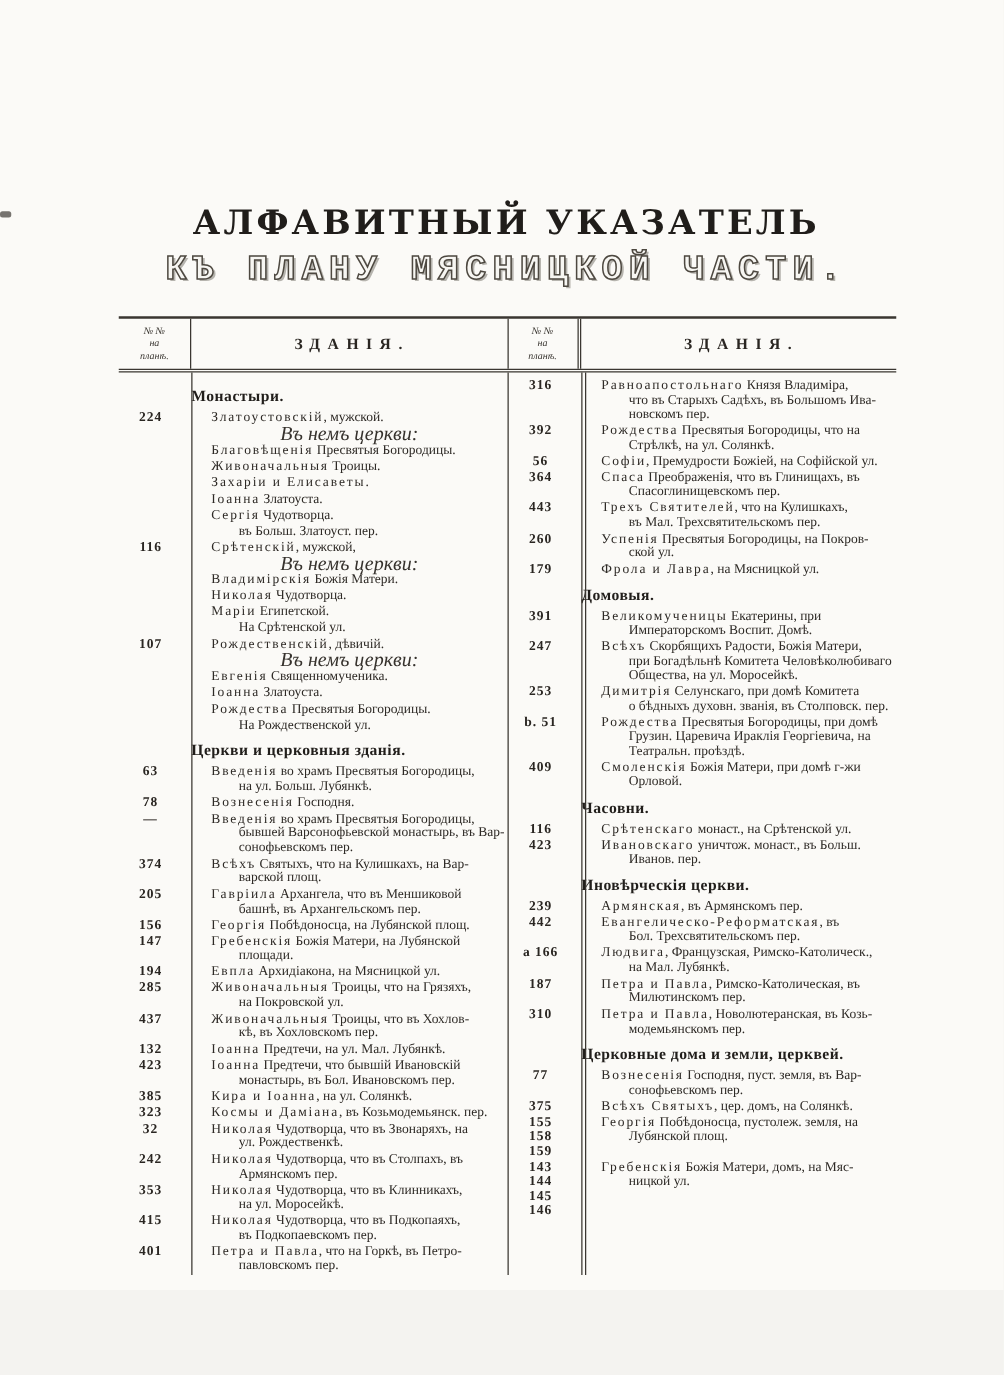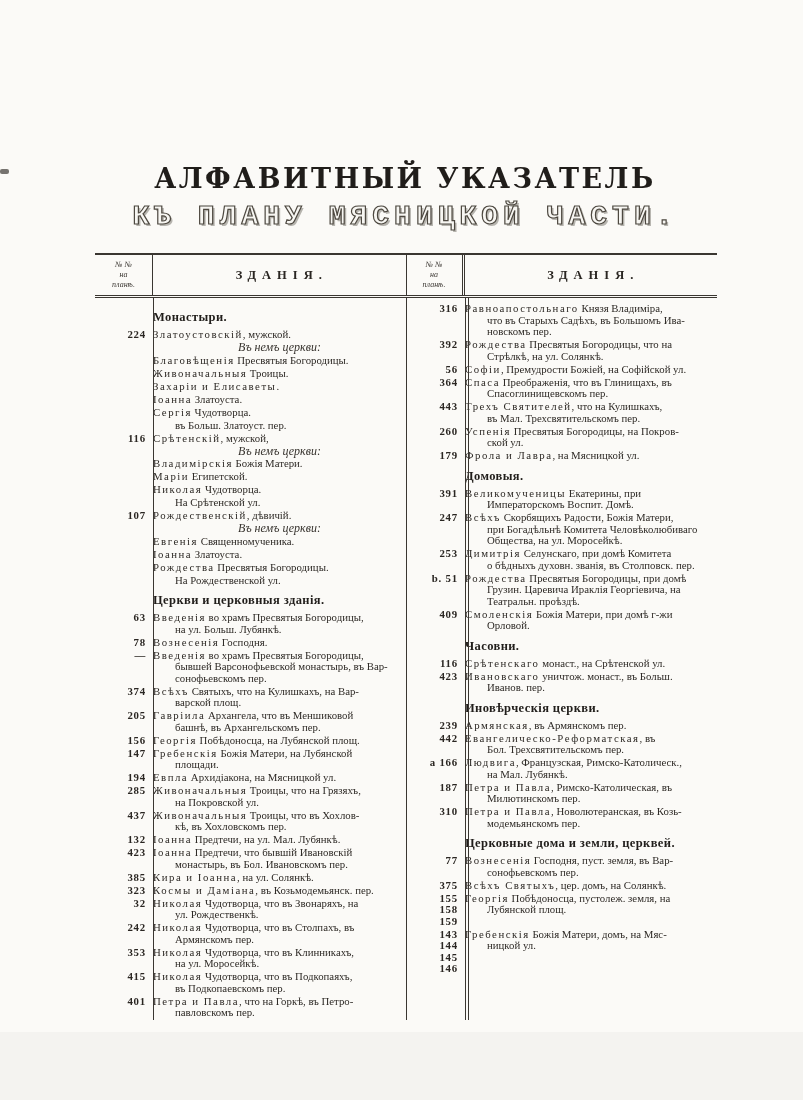--- a/index.html
+++ b/index.html
@@ -58,40 +58,40 @@
   .half.left::before{
     content:"";position:absolute;left:58px;top:0;bottom:0;width:1px;background:#3a3631;
   }
   .half.right{border-left:1px solid #3a3631;}
   .half.right::before{
     content:"";position:absolute;left:58px;top:0;bottom:0;width:4px;
     box-sizing:border-box;border-left:1px solid #3a3631;border-right:1px solid #3a3631;
   }
   .row-entry{display:flex;margin:0 0 1.5px 0;}
   .numcell{
-    flex:0 0 58px;box-sizing:border-box;text-align:right;padding-right:7px;
+    flex:0 0 58px;box-sizing:border-box;text-align:center;padding-right:7px;
     font-weight:bold;font-size:10.8px;line-height:11.5px;letter-spacing:.8px;
     color:#2a2622;
   }
   .numline{line-height:11.5px;}
   .txtcell{
-    flex:1;box-sizing:border-box;padding-left:0;padding-right:2px;
+    flex:1;box-sizing:border-box;padding-left:16px;padding-right:2px;
     font-size:10.8px;line-height:11.5px;color:#2e2a26;
   }
   .lead{letter-spacing:1.5px;}
   .cont{padding-left:22px;}
   .cont.gap{margin-top:0;}
   .row-section{
     margin:7px 0 5px 0;padding-left:58px;text-align:left;
     font-weight:bold;font-size:12.5px;line-height:14px;letter-spacing:.4px;
     color:#211e1b;
   }
   .row-note{
     margin:1.5px 0;padding-left:58px;text-align:center;
-    font-style:italic;font-size:12px;line-height:11px;color:#36322d;
+    font-style:italic;font-size:16px;line-height:11px;color:#36322d;
   }
 </style>
 </head>
 <body>
 
 <div class="sheet">
   <div class="scan-speck"></div>
 
   <div class="title1">АЛФАВИТНЫЙ УКАЗАТЕЛЬ</div>
   <div class="title2">КЪ ПЛАНУ МЯСНИЦКОЙ ЧАСТИ.</div>
@@ -166,27 +166,27 @@
           <div class="row-note">Въ немъ церкви:</div>
           <div class="row-entry">
             <div class="numcell"></div>
             <div class="txtcell">
               <div class="firstline"><span class="lead">Владимірскія</span><span class="rest"> Божія Матери.</span></div>
             </div>
           </div>
           <div class="row-entry">
             <div class="numcell"></div>
             <div class="txtcell">
+              <div class="firstline"><span class="lead">Николая</span><span class="rest"> Чудотворца.</span></div>
+            </div>
+          </div>
+          <div class="row-entry">
+            <div class="numcell"></div>
+            <div class="txtcell">
               <div class="firstline"><span class="lead">Маріи</span><span class="rest"> Египетской.</span></div>
-            </div>
-          </div>
-          <div class="row-entry">
-            <div class="numcell"></div>
-            <div class="txtcell">
-              <div class="firstline"><span class="lead">Николая</span><span class="rest"> Чудотворца.</span></div>
             </div>
           </div>
           <div class="row-entry">
             <div class="numcell"></div>
             <div class="txtcell">
               <div class="cont">На Срѣтенской ул.</div>
             </div>
           </div>
           <div class="row-entry">
             <div class="numcell">107</div>

